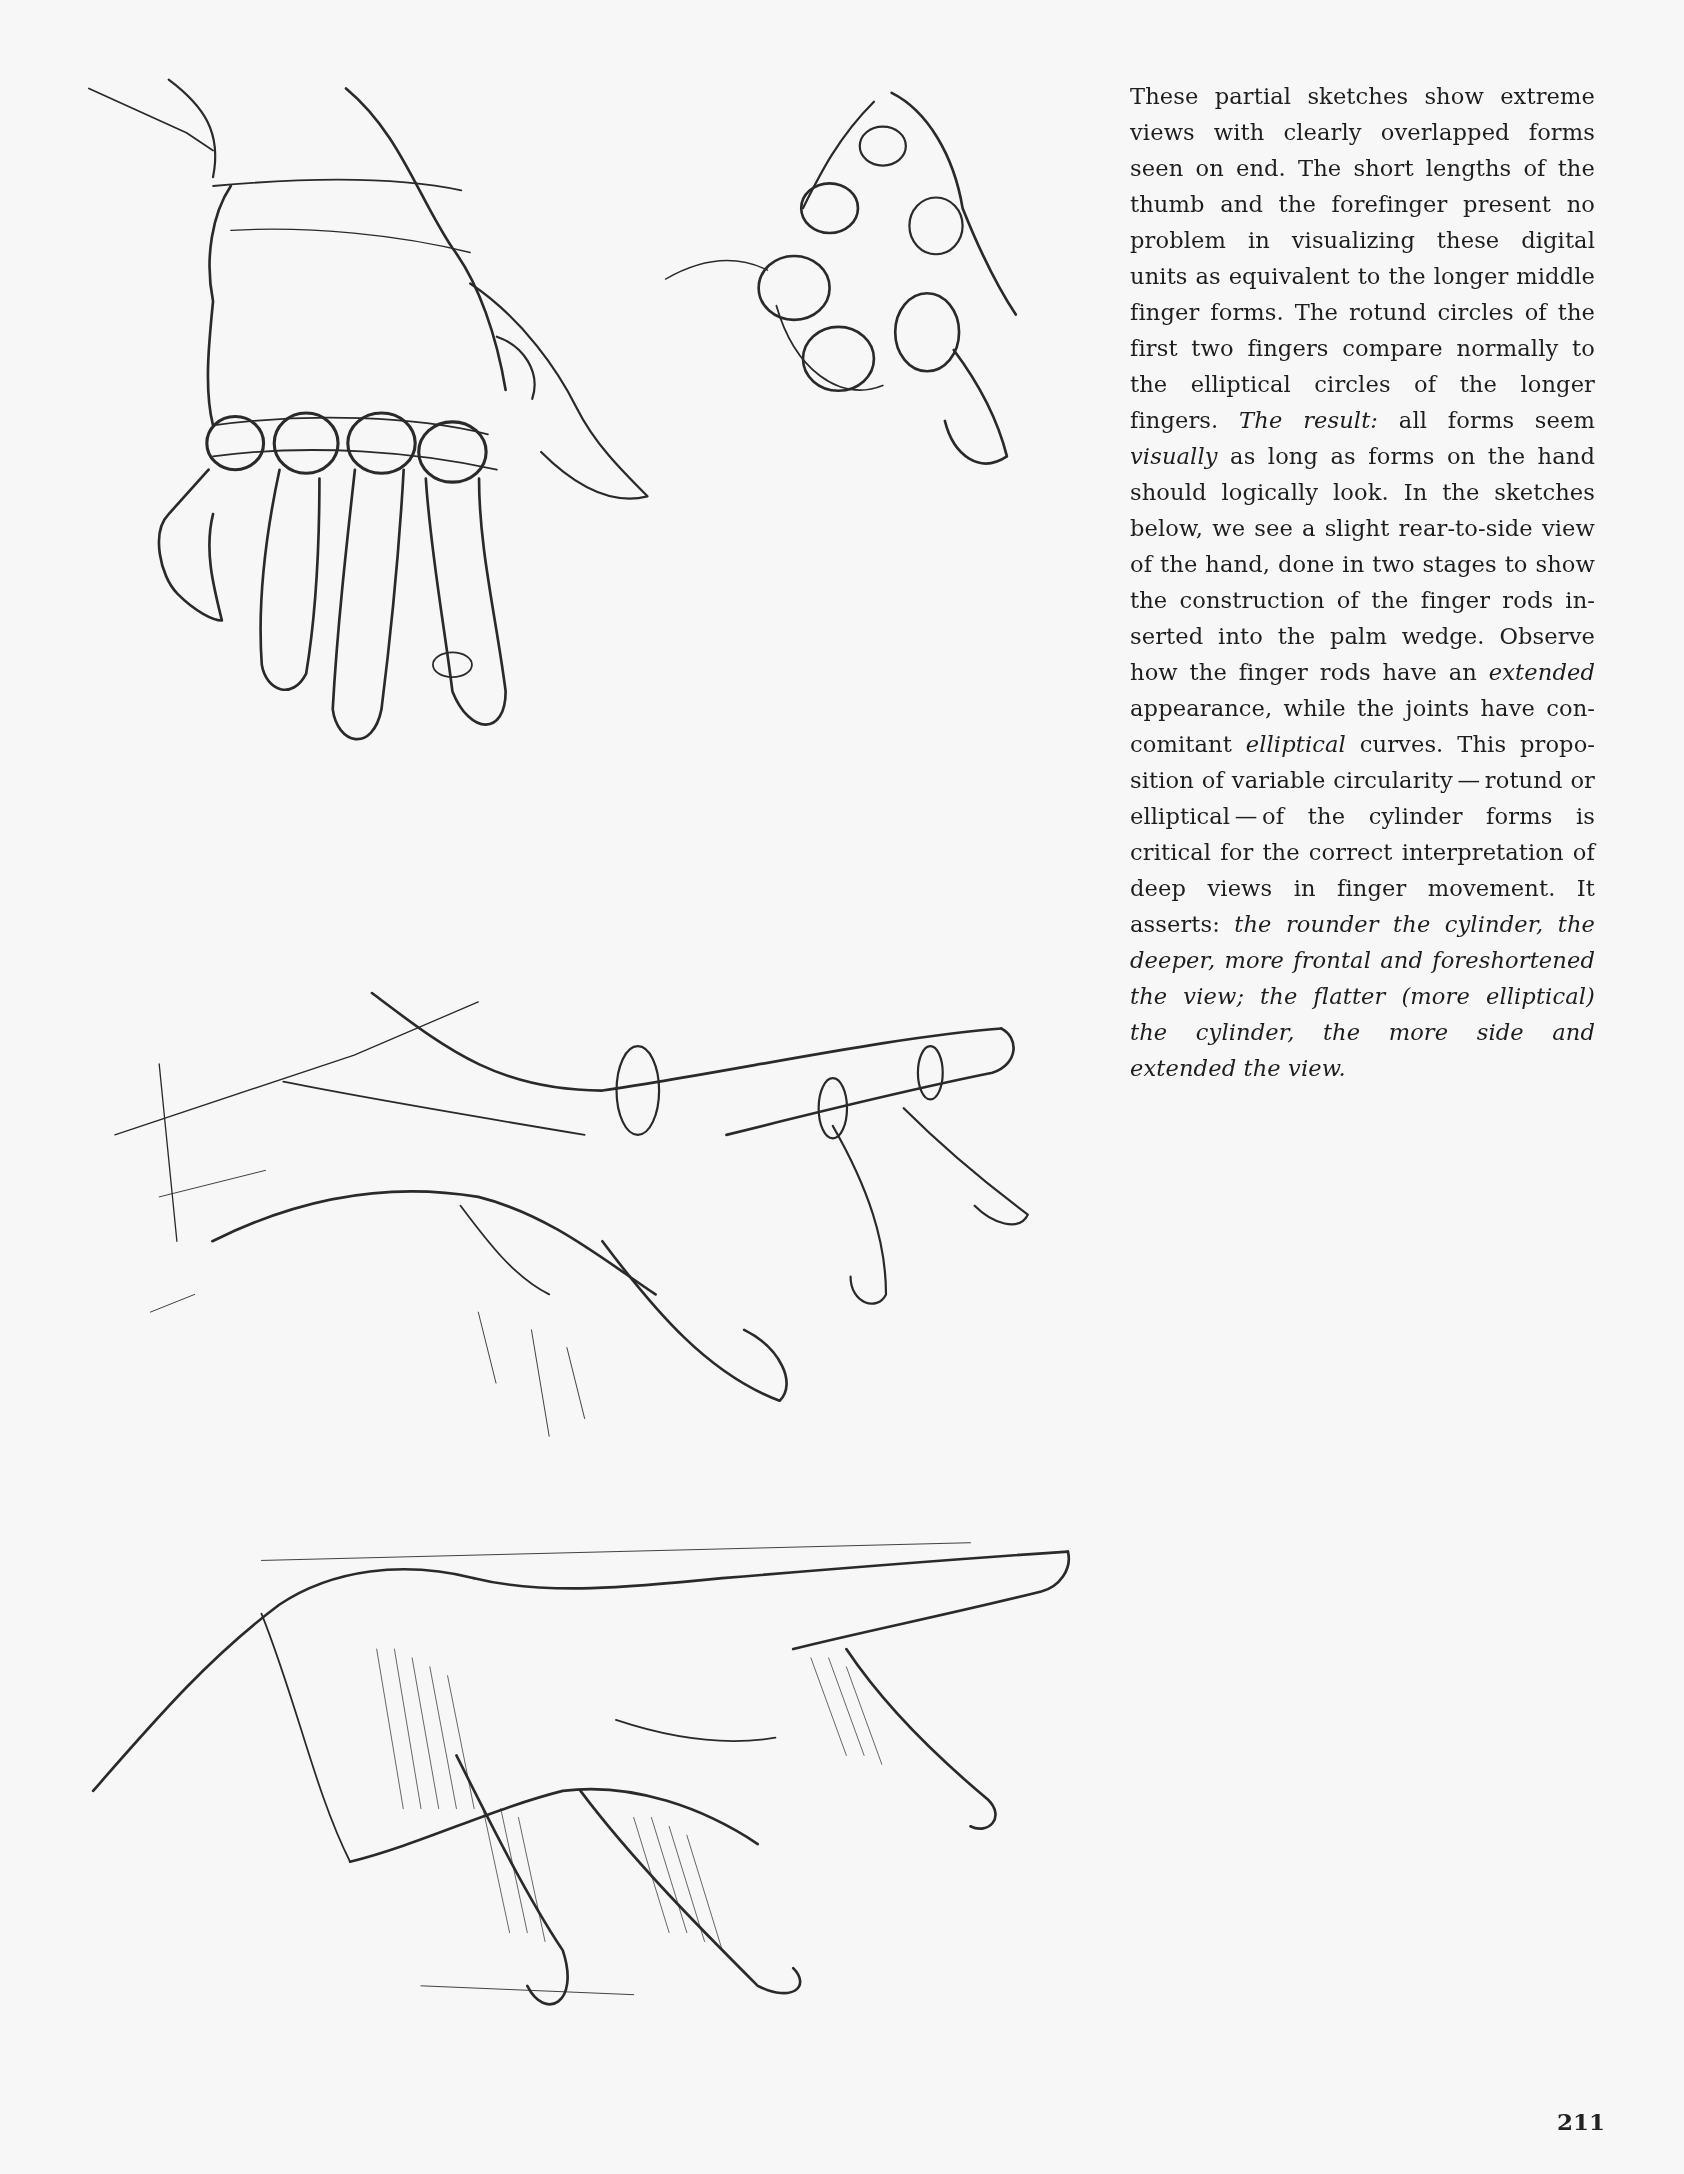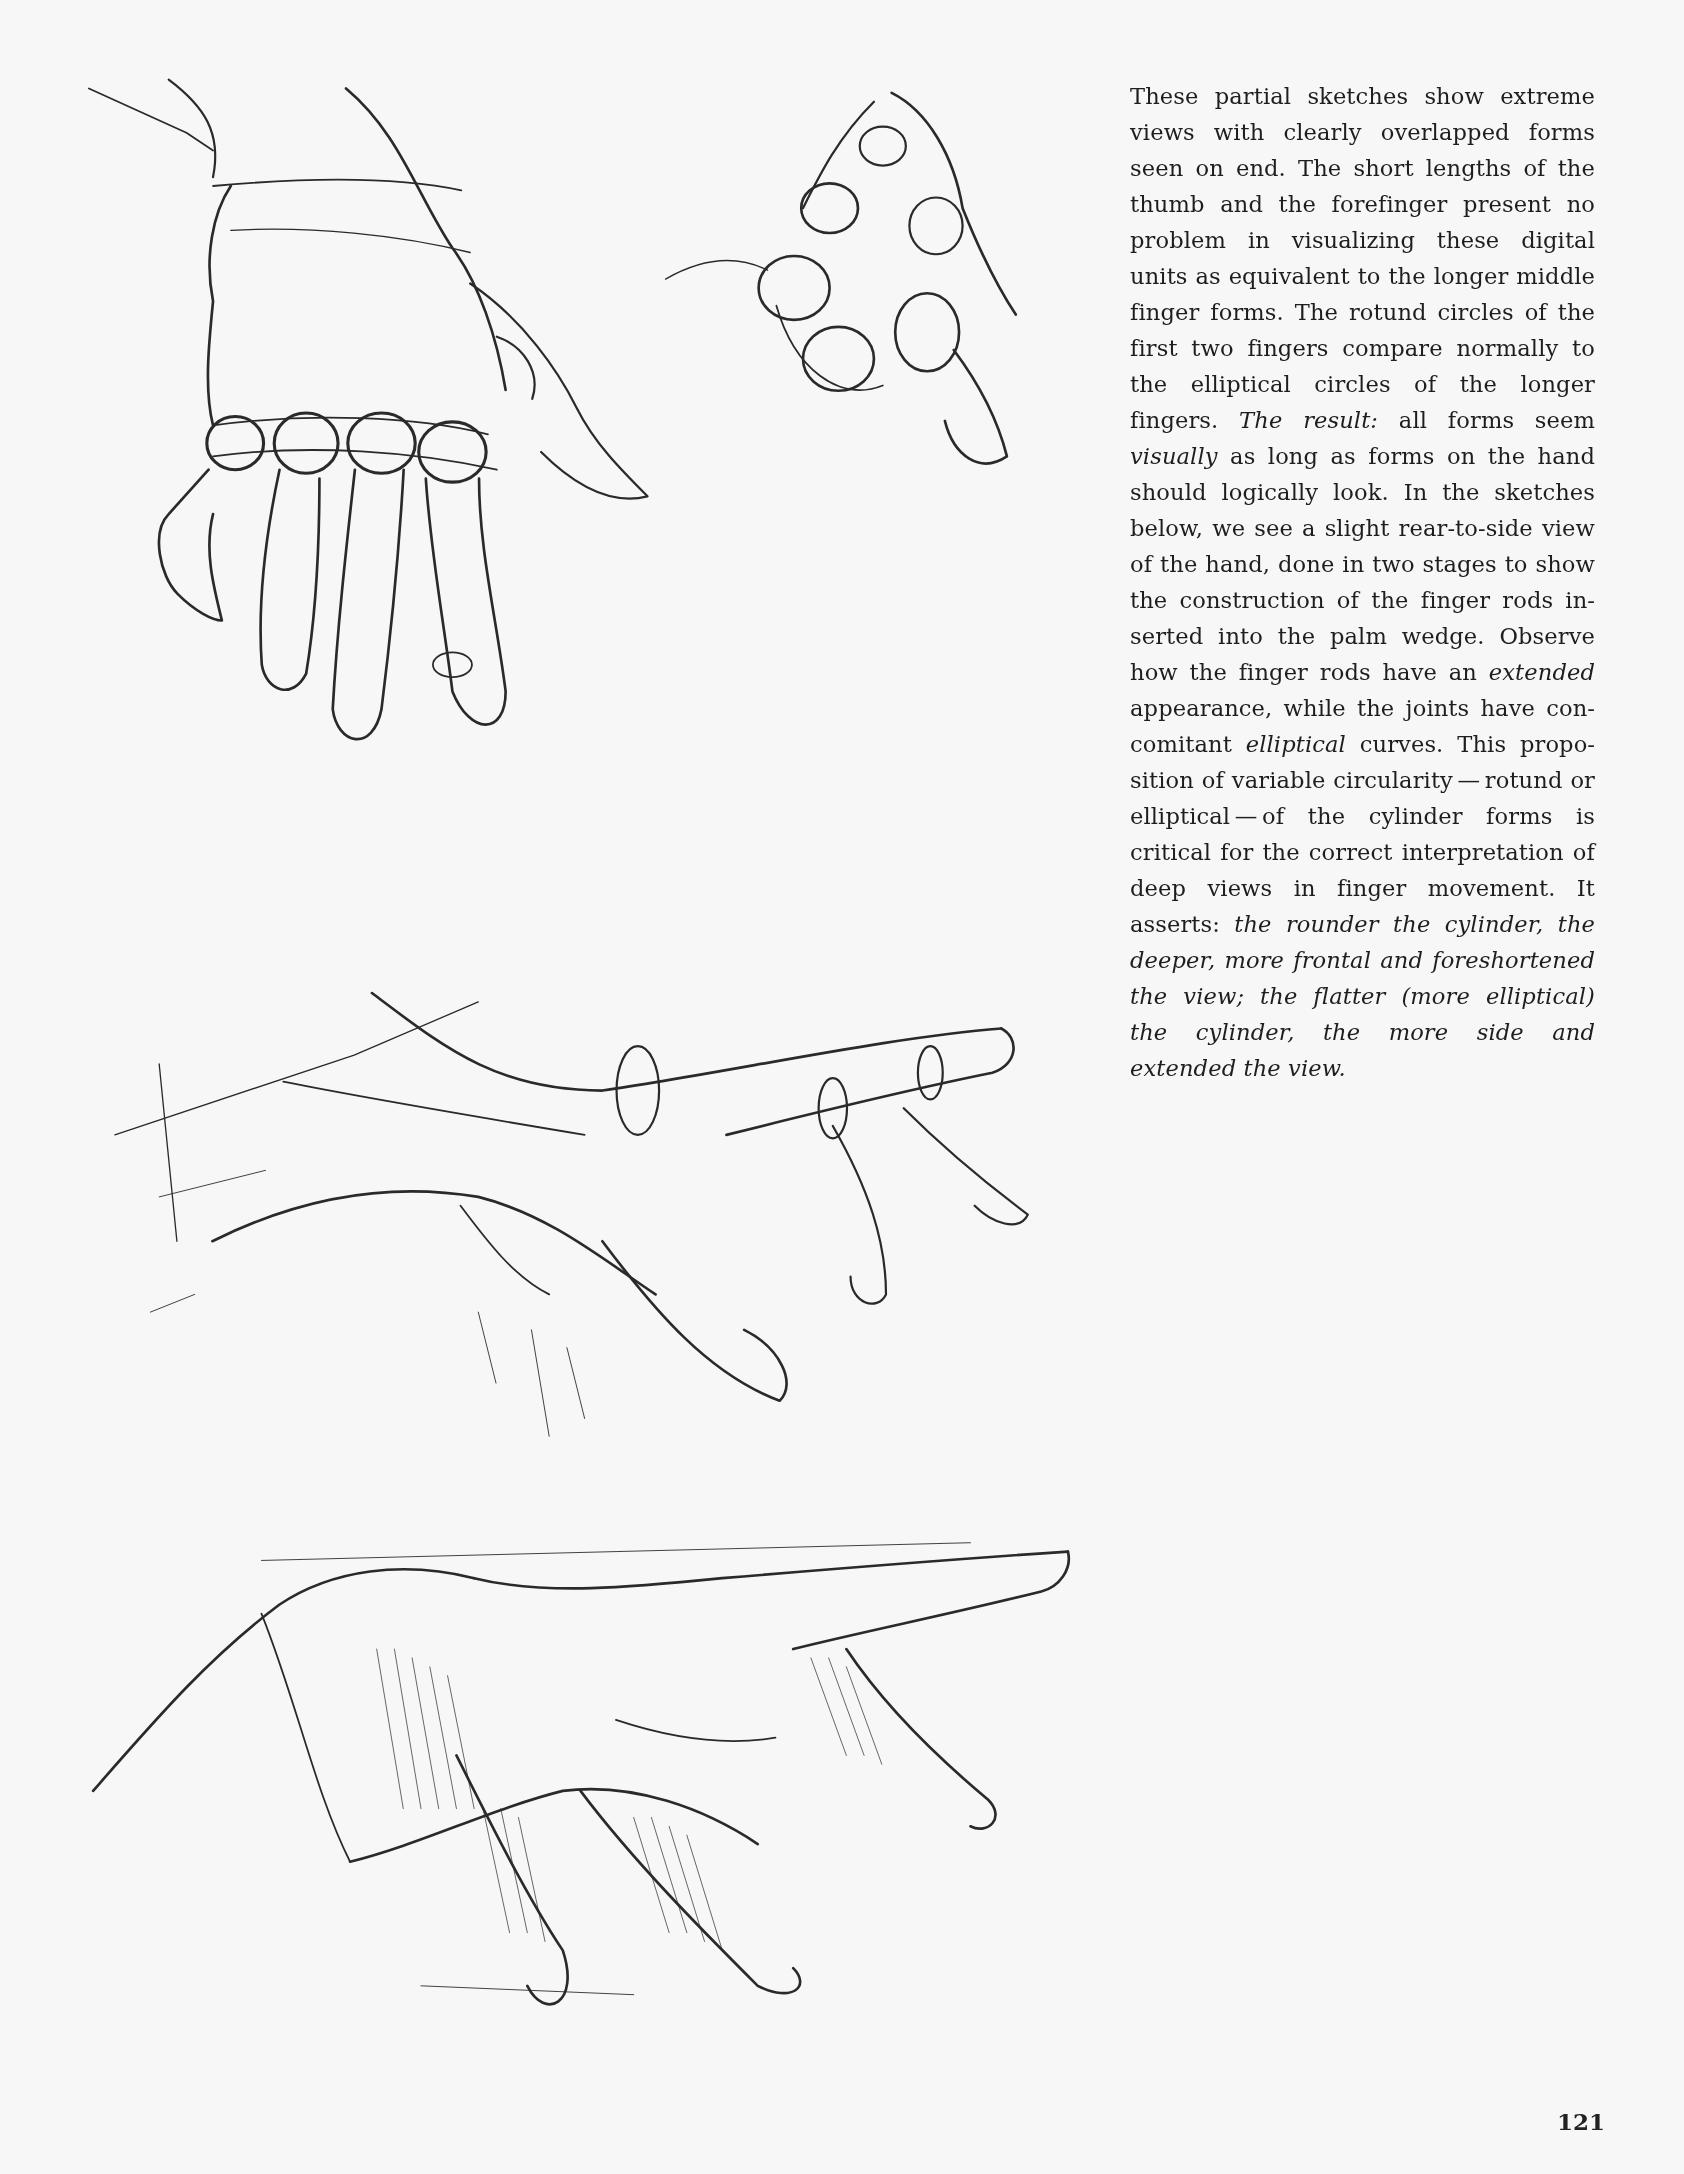--- a/index.html
+++ b/index.html
@@ -124,15 +124,15 @@
       <path d="M380 520 L620 530" stroke-width="1"></path>
     </svg>
   </div>
 
   <div class="text-col">
     <p>
       <span>These partial sketches show extreme views with clearly overlapped forms seen on end. The short lengths of the thumb and the forefinger present no problem in visualizing these digital units as equivalent to the longer middle finger forms. The rotund circles of the first two fingers compare normally to the elliptical circles of the longer fingers. </span><em>The result:</em><span> all forms seem </span><em>visually</em><span> as long as forms on the hand should logically look. In the sketches below, we see a slight rear-to-side view of the hand, done in two stages to show the construction of the finger rods in­serted into the palm wedge. Observe how the finger rods have an </span><em>extended</em><span> appearance, while the joints have con­comitant </span><em>elliptical</em><span> curves. This propo­sition of variable circularity — rotund or elliptical — of the cylinder forms is critical for the correct interpretation of deep views in finger movement. It asserts: </span><em>the rounder the cylinder, the deeper, more frontal and foreshortened the view; the flatter (more elliptical) the cylinder, the more side and extended the view.</em>
     </p>
   </div>
 
-  <div class="page-number">121</div>
+  <div class="page-number">211</div>
 </div>
 
 
 </body></html>

